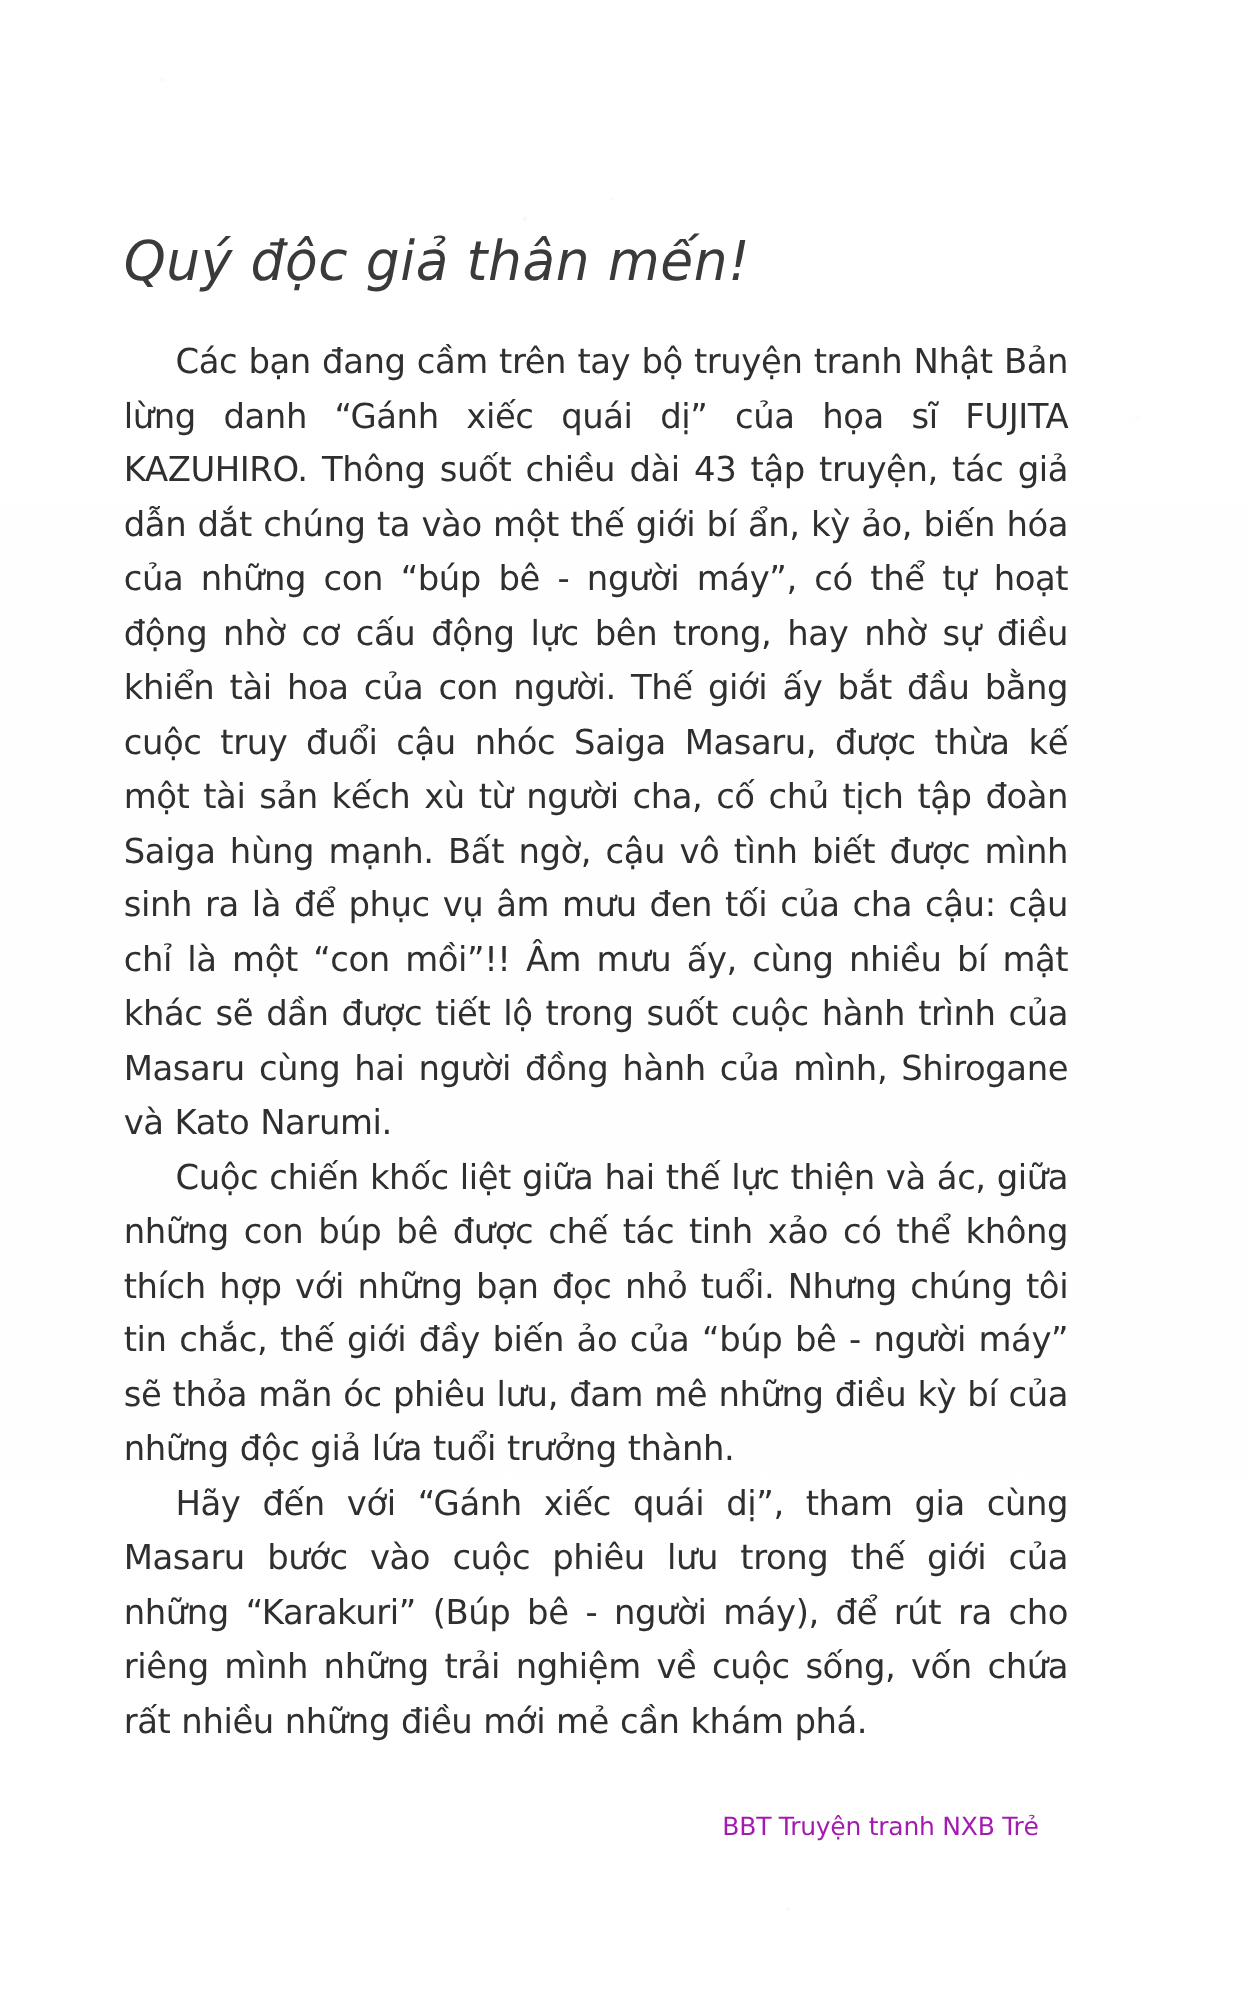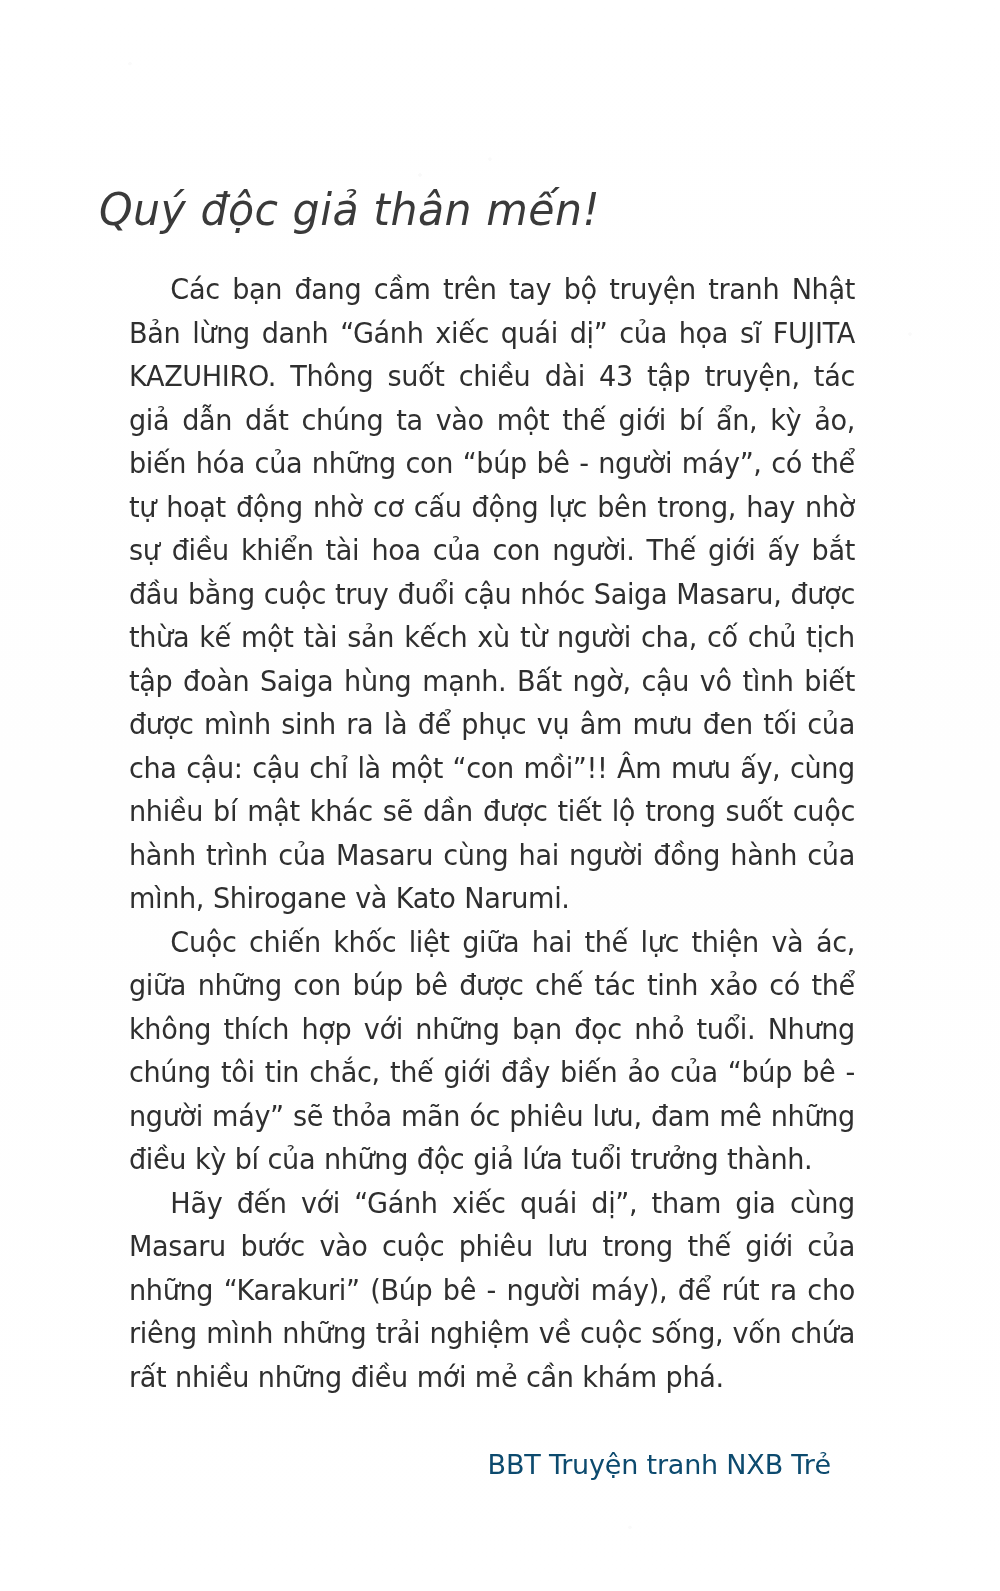--- a/index.html
+++ b/index.html
@@ -45,42 +45,41 @@
     margin: 0;
     padding-top: 186px;
     line-height: 1.1;
     white-space: nowrap;
     transform: scaleX(0.97);
     transform-origin: left center;
   }
 
   .body-block {
     margin-top: 34px;
-    margin-left: 30px;
   }
 
   .para {
     font-family: "DejaVu Sans", sans-serif;
     font-size: 27.5px;
     line-height: 43.5px;
     color: #2f2f2f;
     text-align: justify;
     text-align-last: left;
     margin: 0;
     text-indent: 42px;
     letter-spacing: -0.35px;
     word-spacing: 0.5px;
     transform: scaleX(0.985);
     transform-origin: left top;
   }
 
   .signature {
     font-family: "DejaVu Sans", sans-serif;
-    font-size: 27px;
-    color: #0c4a6e;
+    font-size: 20px;
+    color: #a21caf;
     text-align: right;
     letter-spacing: -0.2px;
     margin: 0;
     padding-top: 50px;
     padding-right: 35px;
     white-space: nowrap;
   }
 </style>
 </head>
 <body>

